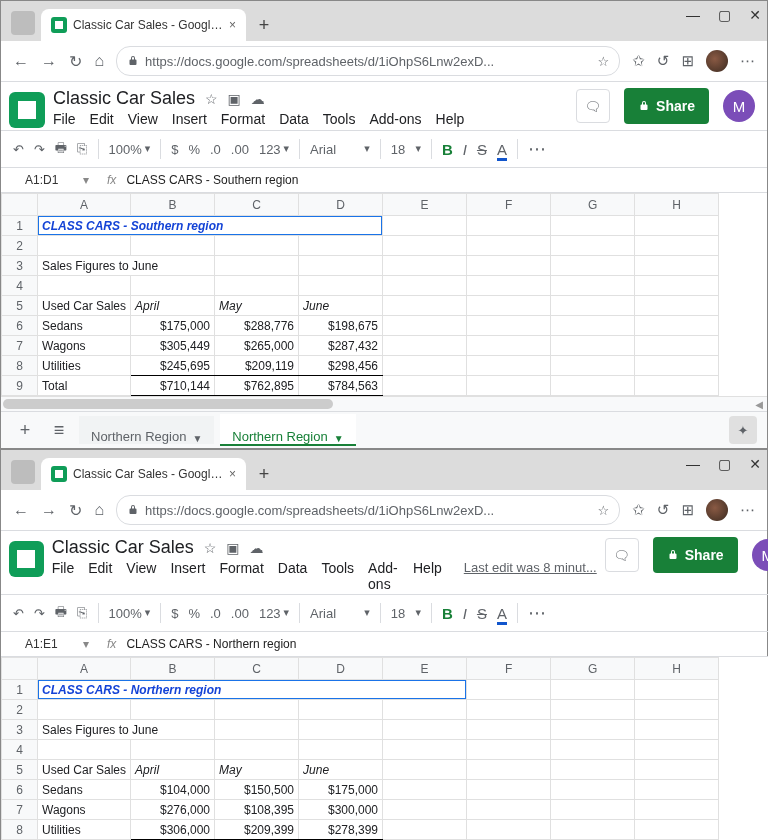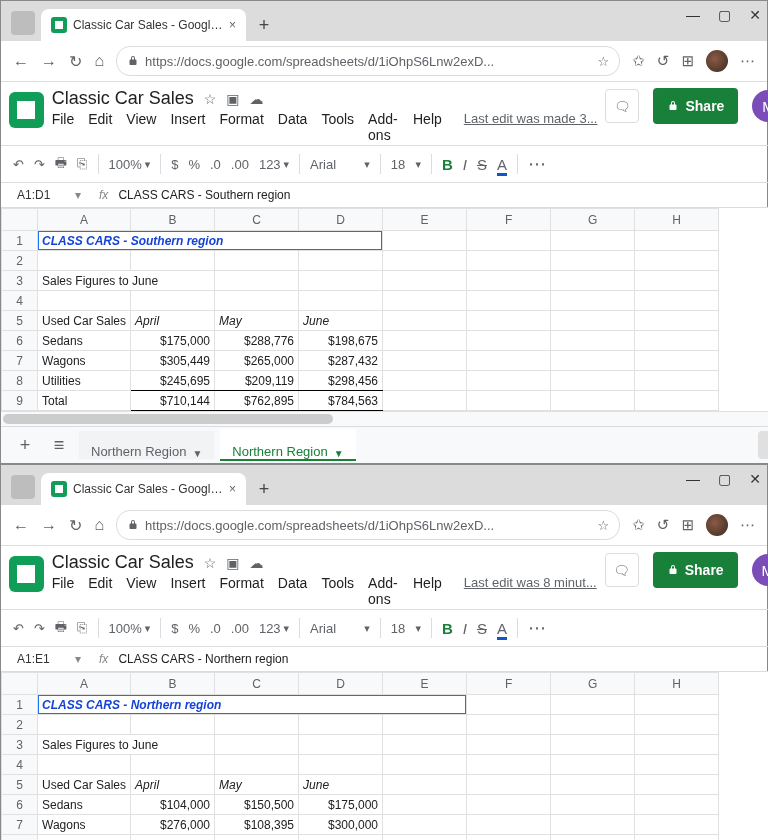--- a/index.html
+++ b/index.html
@@ -30,29 +30,29 @@
 .doctitle{font-size:18px;color:#202124}
 .titlerow .ic{color:#5f6368;font-size:14px}
 .menus{display:flex;gap:14px;font-size:14px;color:#202124}
 .lastedit{color:#5f6368;text-decoration:underline;margin-left:8px;font-size:13px;white-space:nowrap}
 .hdrright{margin-left:auto;display:flex;align-items:center;gap:14px}
 .comment{width:32px;height:32px;border:1px solid #dadce0;border-radius:4px;display:flex;align-items:center;justify-content:center;color:#5f6368}
 .share{height:36px;background:#188038;color:#fff;border-radius:4px;display:flex;align-items:center;padding:0 14px;gap:6px;font-weight:bold;font-size:14px}
 .uavatar{width:32px;height:32px;border-radius:50%;background:#7b4db8;color:#fff;display:flex;align-items:center;justify-content:center;font-size:15px}
 .toolbar{height:36px;border-top:1px solid #dadce0;border-bottom:1px solid #dadce0;display:flex;align-items:center;gap:10px;padding:0 12px;color:#5f6368;font-size:13px}
 .toolbar .sep{width:1px;height:20px;background:#dadce0}
-.toolbar .dd{display:flex;align-items:center;gap:3px}
+.toolbar .dd{display:flex;gap:3px}
 .toolbar .bold{color:#188038;font-weight:bold;font-size:15px}
 .toolbar .italic{font-style:italic;font-size:15px}
 .toolbar .strike{text-decoration:line-through;font-size:15px}
 .toolbar .tcolor{font-size:15px;position:relative}
 .toolbar .tcolor::after{content:"";position:absolute;left:0;right:0;bottom:-3px;height:3px;background:#1155cc}
 .toolbar .more{font-size:18px;letter-spacing:2px}
 .fx{height:24px;border-bottom:1px solid #dadce0;display:flex;align-items:center;font-size:12px;color:#555}
-.fx .cell{width:58px;padding-left:16px;color:#333}
+.fx .cell{width:58px;padding-left:24px;color:#333}
 .fx .cdd{color:#888;margin-right:8px}
 .fx .fxlbl{font-style:italic;color:#888;margin:16px 10px}
 .fx .fxval{color:#222}
 .gridwrap{position:relative;background:#fff}
 .grid{border-collapse:collapse;table-layout:fixed}
 .grid th,.grid td{border:1px solid #e0e0e0;height:20px;font-size:12px;padding:0 4px;box-sizing:border-box;overflow:hidden;white-space:nowrap}
 .grid thead th{background:#f8f9fa;color:#5f6368;font-weight:normal;text-align:center;height:22px}
 .grid .rh{background:#f8f9fa;color:#5f6368;text-align:center;width:36px;height:20px}
 .grid .cA{width:90px}.grid .cB,.grid .cC,.grid .cD,.grid .cE{width:84px}.grid .cF,.grid .cG,.grid .cH{width:84px}
 .merged{font-size:18px;font-weight:bold;font-style:italic;color:#1443d6;padding:4px 2px}
@@ -135,21 +135,20 @@
               <div class="menus">
                 <span>File</span>
                 <span>Edit</span>
                 <span>View</span>
                 <span>Insert</span>
                 <span>Format</span>
                 <span>Data</span>
                 <span>Tools</span>
                 <span>Add-ons</span>
                 <span>Help</span>
-                <span class="lastedit">Last edit was made 3...</span>
               </div>
             </div>
             <div class="hdrright">
               <div class="comment">🗨</div>
               <div class="share">
                 <span>
                   <svg width="12" height="12" viewBox="0 0 24 24" fill="#fff">
                     <path d="M12 2a4 4 0 00-4 4v3H7a2 2 0 00-2 2v7a2 2 0 002 2h10a2 2 0 002-2v-7a2 2 0 00-2-2h-1V6a4 4 0 00-4-4zm-2 4a2 2 0 114 0v3h-4V6z"></path>
                   </svg>
                 </span>

